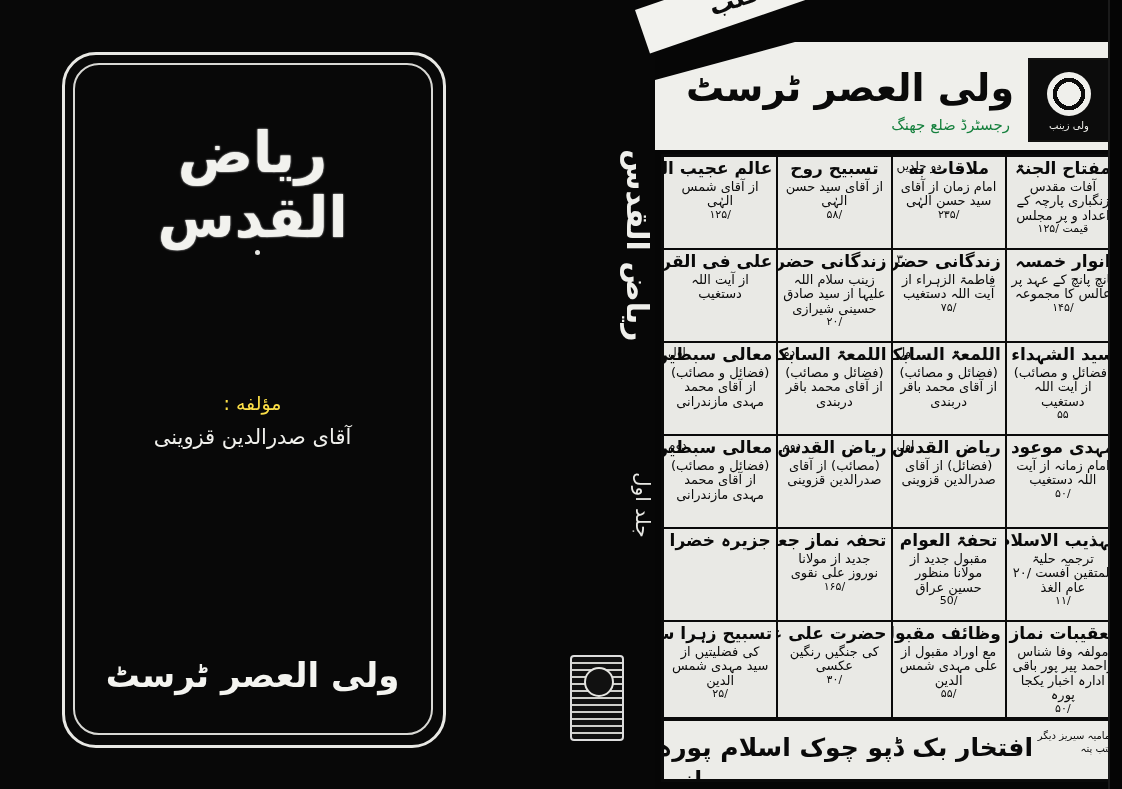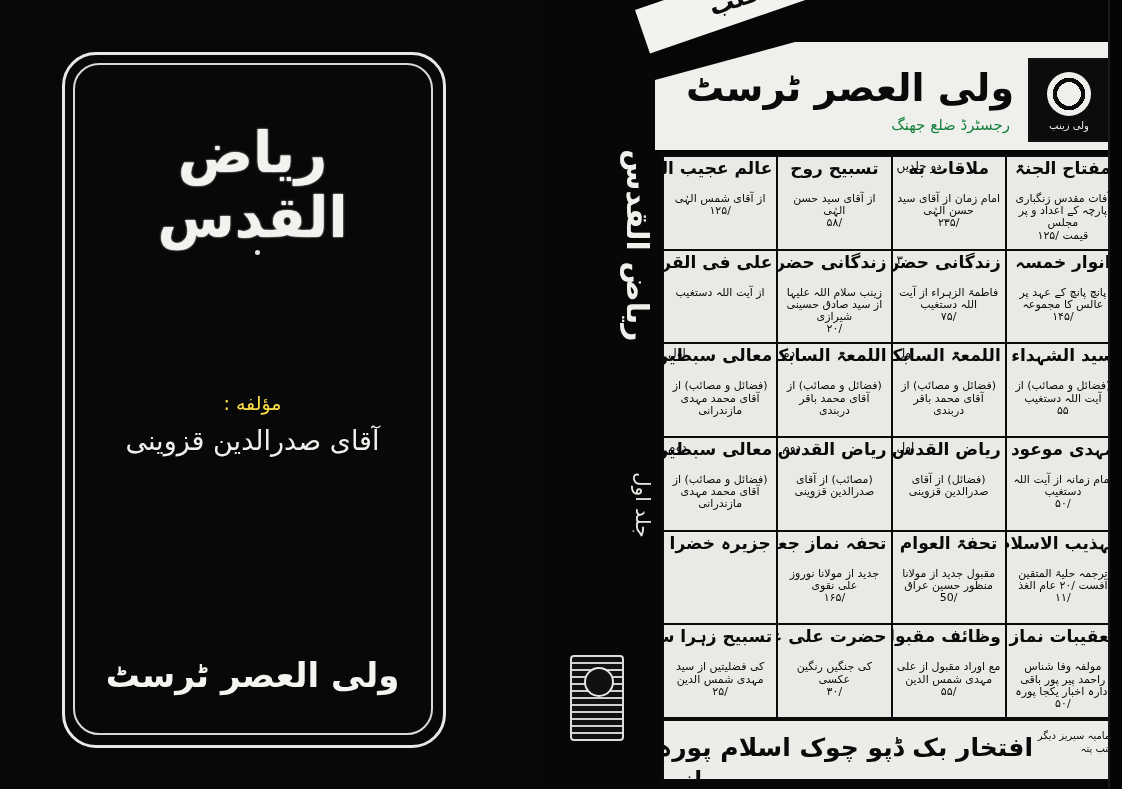--- a/index.html
+++ b/index.html
@@ -79,21 +79,21 @@
     font-size: 19px;
     direction: rtl;
   }
   .cover-author-name {
     position: absolute;
     left: 80px;
     top: 425px;
     width: 345px;
     text-align: center;
     color: #f0f0ec;
-    font-size: 27px;
+    font-size: 21px;
     direction: rtl;
   }
   .cover-publisher {
     position: absolute;
     left: 80px;
     top: 655px;
     width: 345px;
     text-align: center;
     color: #f4f4f0;
     font-size: 34px;
@@ -286,23 +286,22 @@
   }
   .cat-cell:last-child { border-left: none; }
   .cat-title {
     font-size: 17px;
     font-weight: bold;
     line-height: 1.05;
     margin-bottom: 2px;
     white-space: nowrap;
   }
   .cat-sub {
-    font-size: 11px;
+    font-size: 13px;
     line-height: 1.12;
-    margin-top: 15px;
   }
   .cat-price {
     font-size: 11px;
     line-height: 1.12;
   }
   .cat-order {
     position: absolute;
     top: 2px;
     left: 4px;
     font-size: 12px;

